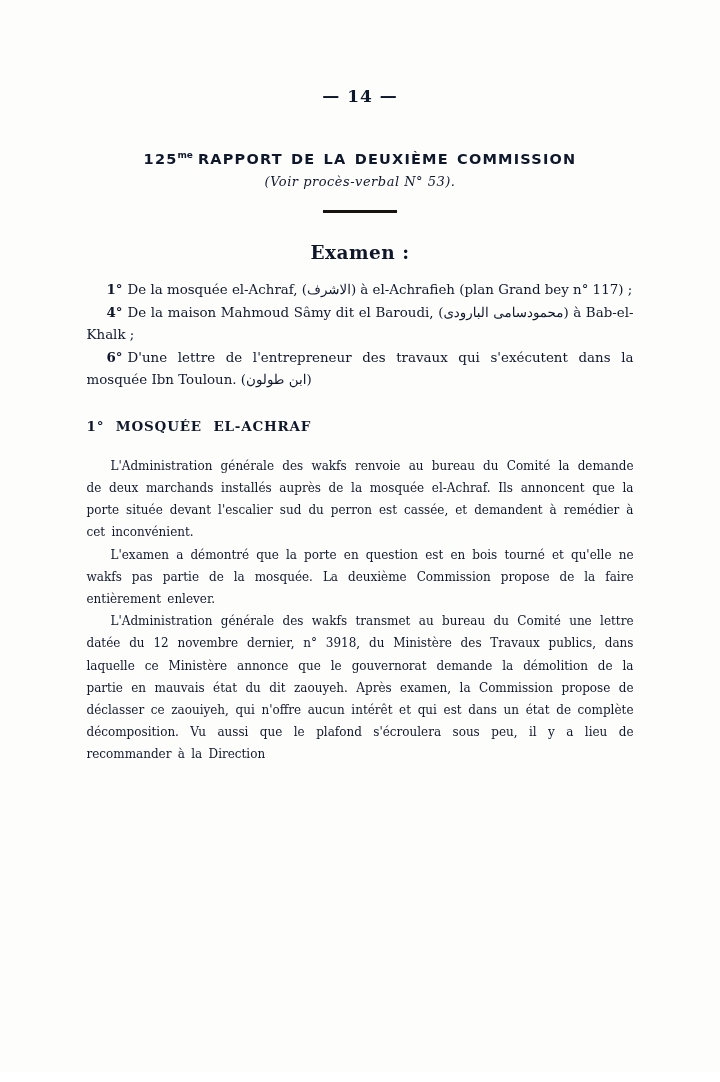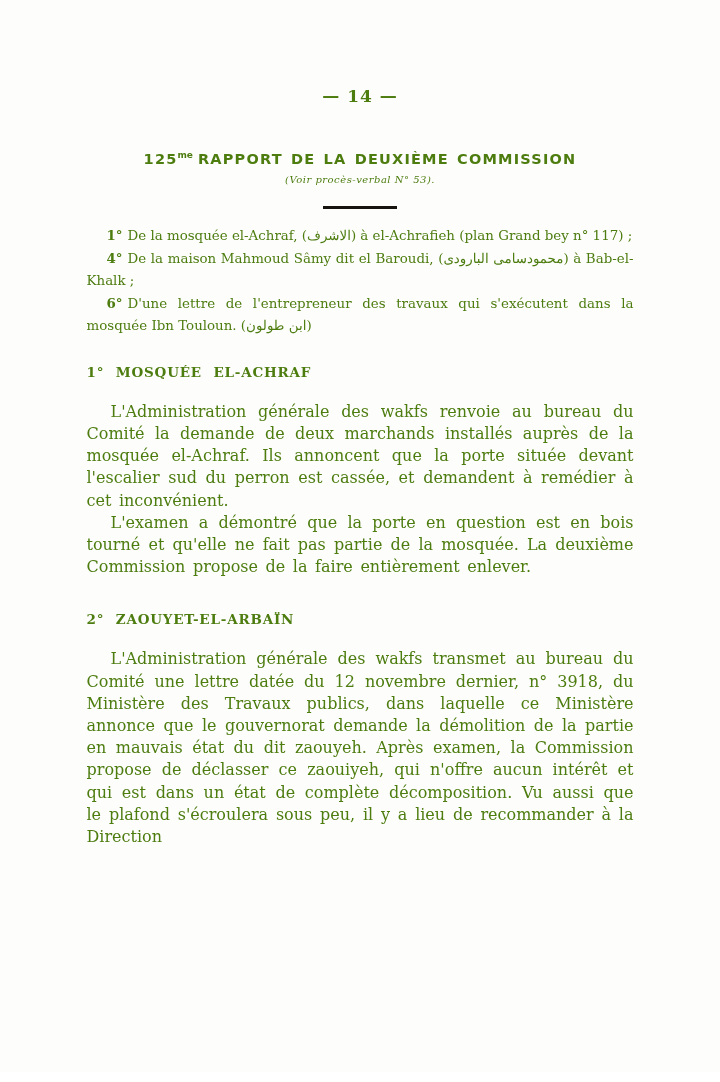--- a/index.html
+++ b/index.html
@@ -5,21 +5,21 @@
   html, body {
     margin: 0;
     padding: 0;
     background: #ffffff;
   }
   .page {
     position: relative;
     width: 720px;
     height: 1072px;
     background: #fdfdfc;
-    color: #4d7c0f;
+    color: #0f172a;
     overflow: hidden;
     font-family: "DejaVu Serif", serif;
     -webkit-font-smoothing: antialiased;
   }
   .pageno {
     padding-top: 86px;
     text-align: center;
     font-size: 17px;
     font-weight: bold;
     letter-spacing: 1px;
@@ -36,21 +36,21 @@
   .report-title .sup {
     font-size: 9px;
     vertical-align: super;
     letter-spacing: 0;
     margin-right: 5px;
   }
   .report-subtitle {
     margin-top: 7px;
     text-align: center;
     font-style: italic;
-    font-size: 10px;
+    font-size: 13px;
     letter-spacing: 0.5px;
   }
   .rule {
     width: 74px;
     height: 3px;
     background: #17130e;
     margin: 21px auto 0 auto;
   }
   .examen-heading {
     margin-top: 29px;
@@ -82,56 +82,56 @@
     font-weight: bold;
     font-size: 13.5px;
     letter-spacing: 0.8px;
     word-spacing: 6px;
     margin: 27px 0 21px 0;
   }
   .section-heading.second {
     margin-top: 33px;
   }
   .para {
-    font-size: 16px;
+    font-size: 12px;
     line-height: 22.2px;
     text-align: justify;
     text-indent: 24px;
     word-spacing: 2.5px;
     margin: 0;
   }
 </style>
 </head>
 <body>
 
 <div class="page">
 
   <div class="pageno">— 14 —</div>
 
   <div class="report-title"><span>125</span><span class="sup">me</span><span>RAPPORT DE LA DEUXIÈME COMMISSION</span></div>
 
   <div class="report-subtitle">(Voir procès-verbal N° 53).</div>
 
   <div class="rule"></div>
 
+  <div class="examen-heading">Examen :</div>
 
   <div class="content">
 
     <div class="item-list">
       <p class="list-item"><span class="item-num">1°</span><span>De la mosquée el-Achraf, (الاشرف) à el-Achrafieh (plan Grand bey n° 117) ;</span></p>
       <p class="list-item"><span class="item-num">4°</span><span>De la maison Mahmoud Sâmy dit el Baroudi, (محمودسامى البارودى) à Bab-el-Khalk ;</span></p>
       <p class="list-item"><span class="item-num">6°</span><span>D'une lettre de l'entrepreneur des travaux qui s'exécutent dans la mosquée Ibn Touloun. (ابن طولون)</span></p>
     </div>
 
     <div>
       <div class="section-heading">1° MOSQUÉE EL-ACHRAF</div>
       <p class="para">L'Administration générale des wakfs renvoie au bureau du Comité la demande de deux marchands installés auprès de la mosquée el-Achraf. Ils annoncent que la porte située devant l'escalier sud du perron est cassée, et demandent à remédier à cet inconvénient.</p>
-      <p class="para">L'examen a démontré que la porte en question est en bois tourné et qu'elle ne fait pas partie de la mosquée. La deuxième Commission propose de la faire entièrement enlever.</p>
+      <p class="para">L'examen a démontré que la porte en question est en bois tourné et qu'elle ne wakfs pas partie de la mosquée. La deuxième Commission propose de la faire entièrement enlever.</p>
     </div>
 
     <div>
-      <div class="section-heading second">2° ZAOUYET-EL-ARBAÏN</div>
       <p class="para">L'Administration générale des wakfs transmet au bureau du Comité une lettre datée du 12 novembre dernier, n° 3918, du Ministère des Travaux publics, dans laquelle ce Ministère annonce que le gouvernorat demande la démolition de la partie en mauvais état du dit zaouyeh. Après examen, la Commission propose de déclasser ce zaouiyeh, qui n'offre aucun intérêt et qui est dans un état de complète décomposition. Vu aussi que le plafond s'écroulera sous peu, il y a lieu de recommander à la Direction</p>
     </div>
 
   </div>
 
 </div>
 
 </body></html>

